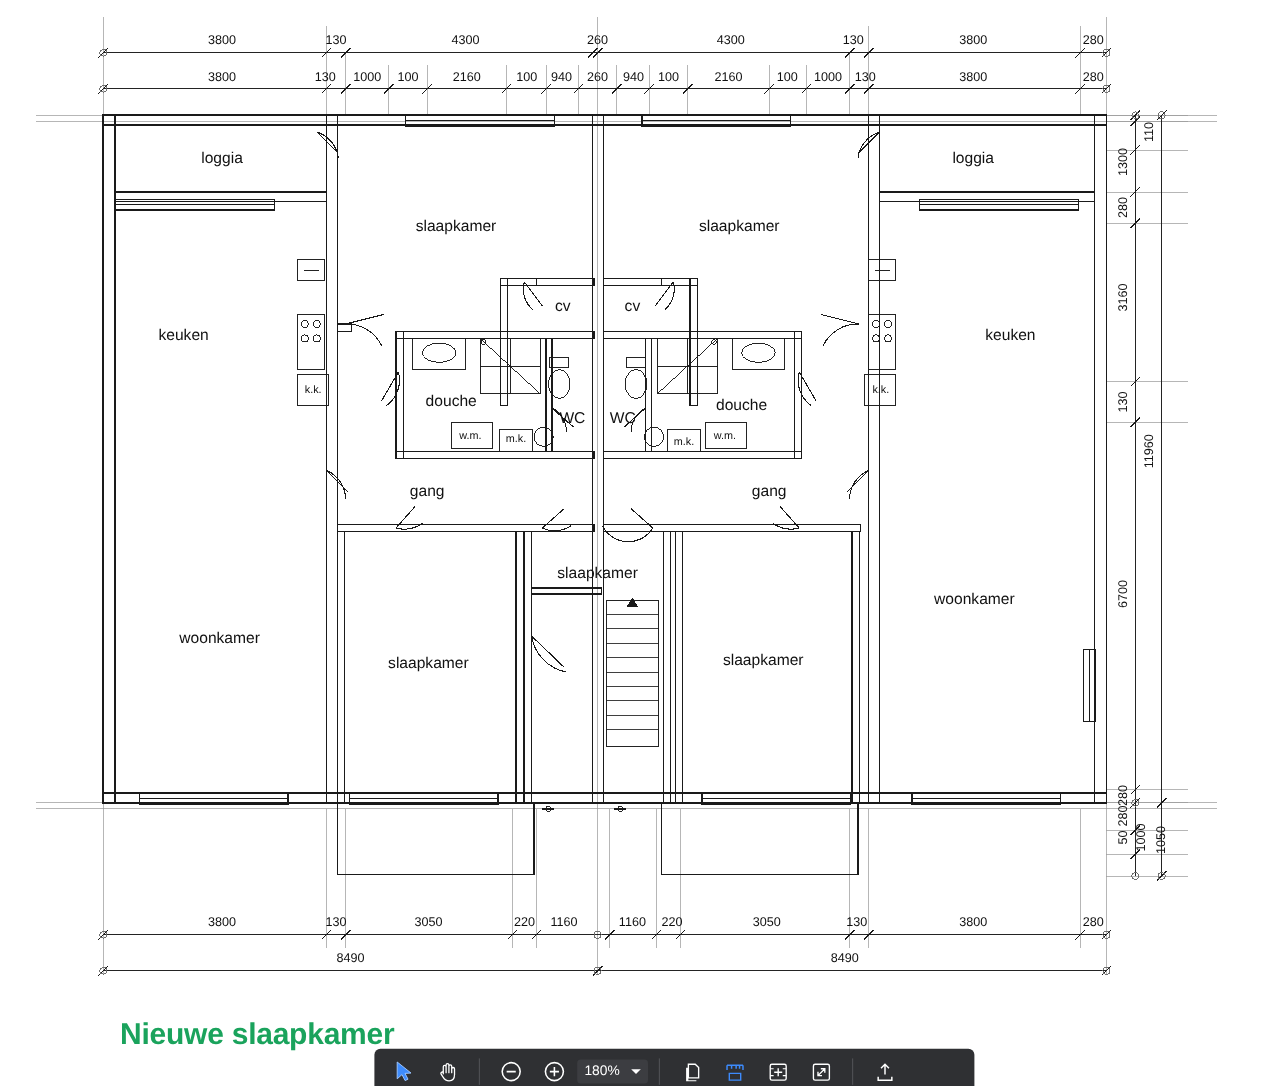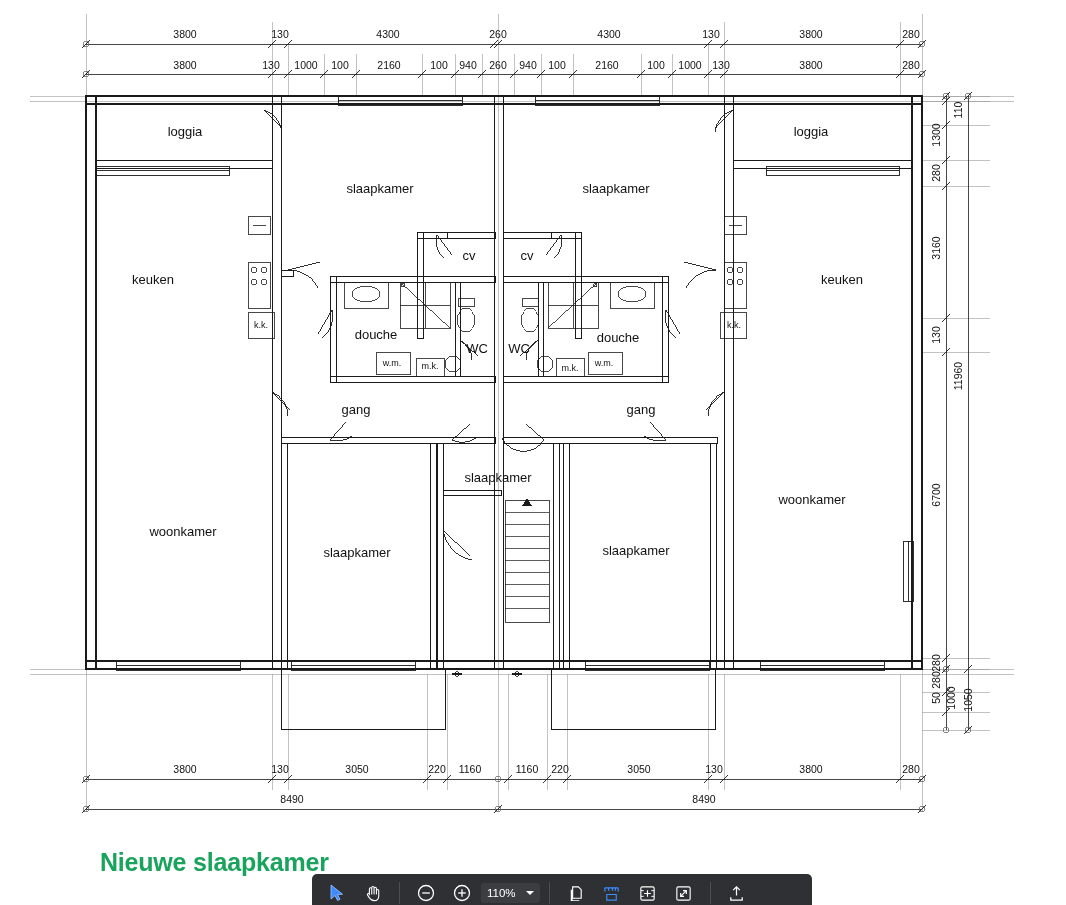--- a/index.html
+++ b/index.html
@@ -539,21 +539,21 @@
 
   <div class="tb-btn">
     <svg width="20" height="20" viewBox="0 0 20 20">
       <circle cx="10" cy="10" r="7.5" fill="none" stroke="#ffffff" stroke-width="1.3"></circle>
       <line x1="6.2" y1="10" x2="13.8" y2="10" stroke="#ffffff" stroke-width="1.3"></line>
       <line x1="10" y1="6.2" x2="10" y2="13.8" stroke="#ffffff" stroke-width="1.3"></line>
     </svg>
   </div>
 
   <div id="zoom-value">
-    <span>110%</span>
+    <span>180%</span>
     <span class="caret"></span>
   </div>
 
   <div class="tb-sep"></div>
 
   <div class="tb-btn">
     <svg width="19" height="19" viewBox="0 0 20 20">
       <path d="M7 3 h6 l3 3 v9 h-9 z" fill="none" stroke="#ffffff" stroke-width="1.2"></path>
       <path d="M5 6 h2 v11 h7 v1 h-9 z" fill="#ffffff" stroke="none"></path>
     </svg>

